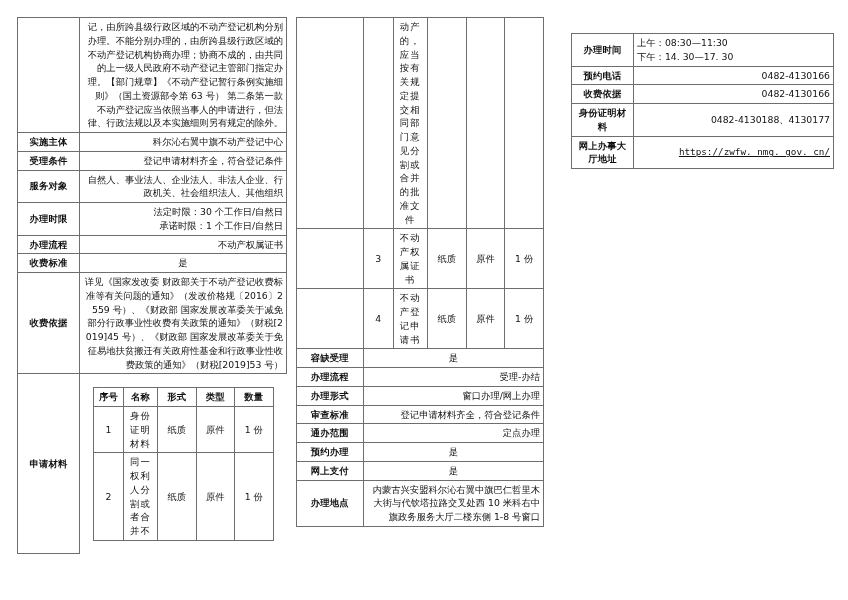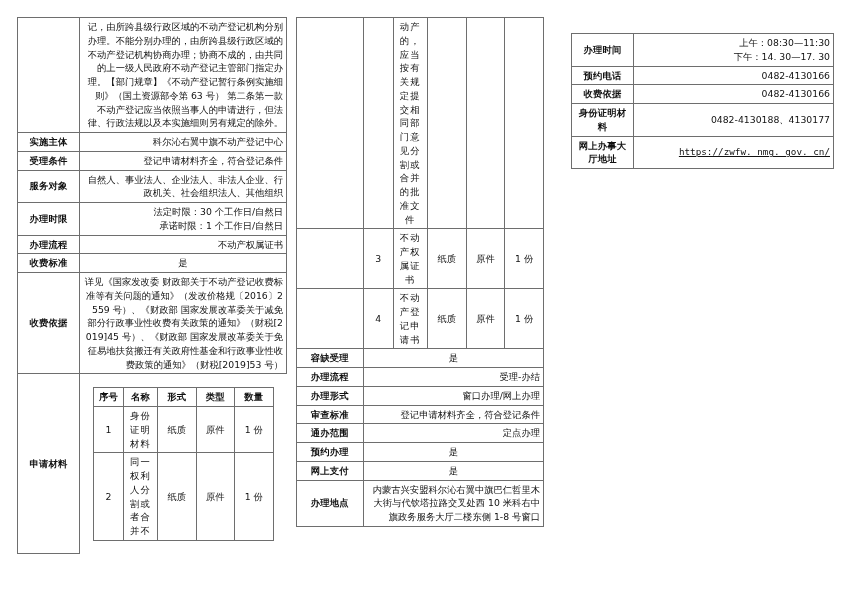--- a/index.html
+++ b/index.html
@@ -74,21 +74,21 @@
 
   
   #block-mid col.c-label { width: 62px; }
 
   
   #block-right col.c-label { width: 62px; }
 
   .biglabel { font-size: 10.2px; }
   .url { font-family: "DejaVu Sans Mono", "Liberation Mono", monospace; font-size: 8.6px; text-decoration: underline; }
   .num  { font-family: "DejaVu Sans", "Liberation Sans", sans-serif; font-size: 9.3px; }
-  .time { text-align: right; line-height: 1.55; font-size: 9.3px; }
+  .time { text-align: left; line-height: 1.55; font-size: 9.3px; }
 </style>
 </head>
 <body>
 
 <div class="page">
 
   <div id="block-left">
     <table class="doc">
       <colgroup>
           <col class="c-label">

